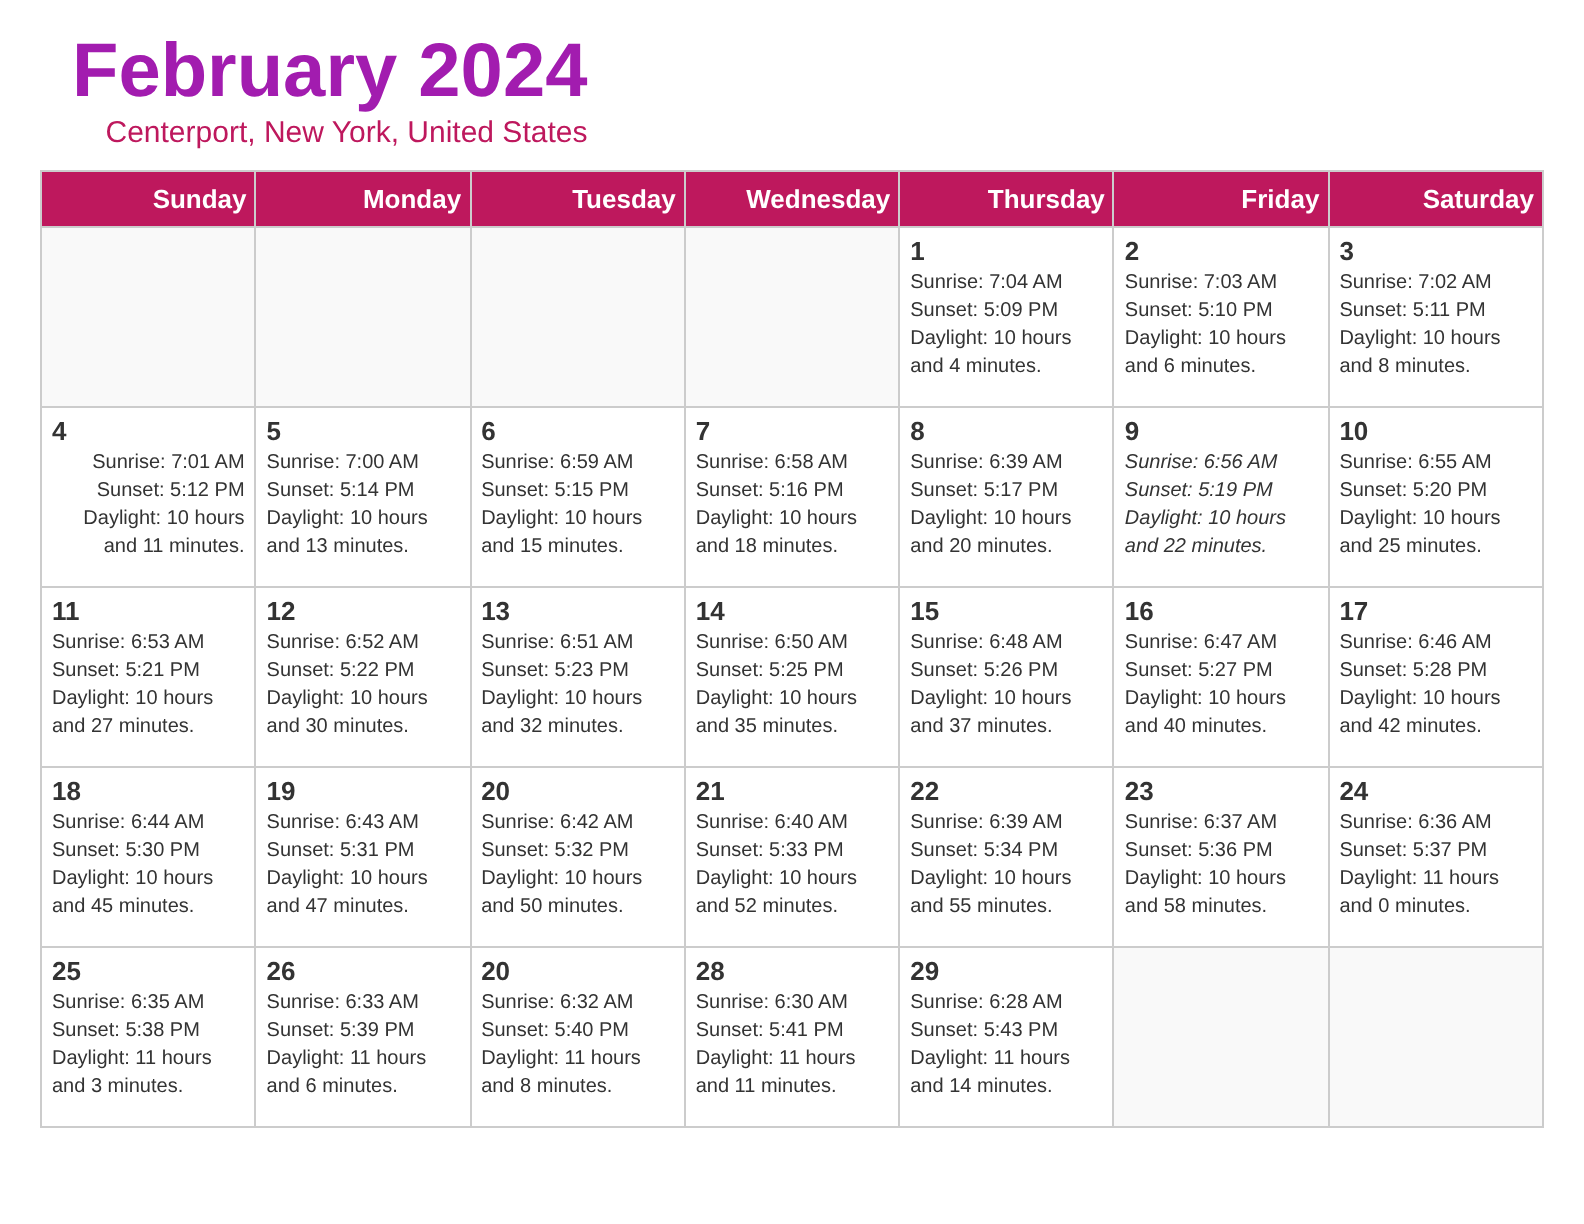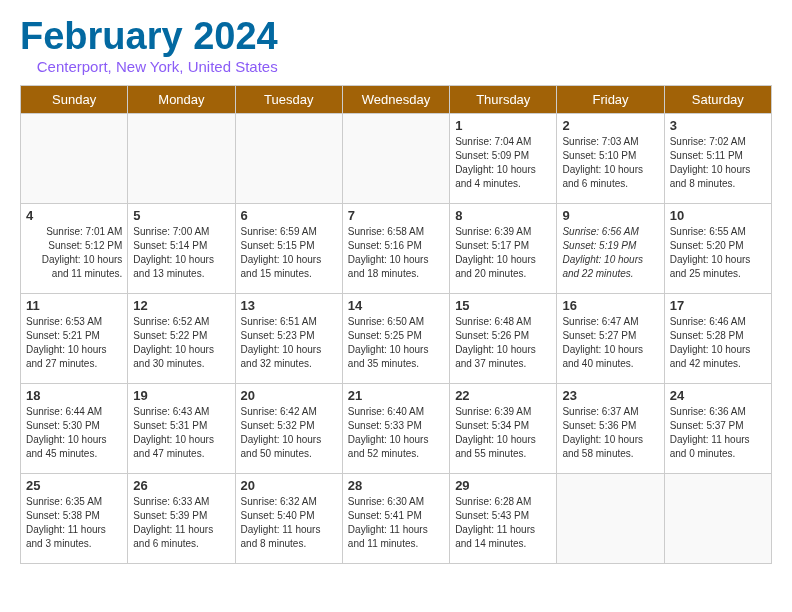--- a/index.html
+++ b/index.html
@@ -20,39 +20,40 @@
       display: flex;
       align-items: center;
       gap: 4px;
     }
     .title-block {
       text-align: right;
     }
     .month-title {
       font-size: 38px;
       font-weight: bold;
-      color: #0369a1;
+      color: #a21caf;
       line-height: 1.1;
+      margin-left: 16px;
     }
     .subtitle {
       font-size: 15px;
-      color: #8b5cf6;
+      color: #be185d;
     }
     table {
       width: 100%;
       border-collapse: collapse;
       table-layout: fixed;
     }
     th {
-      background-color: #a16207;
+      background-color: #be185d;
       color: #fff;
       font-size: 13px;
-      font-weight: normal;
+      font-weight: bold;
       padding: 6px 4px;
-      text-align: center;
+      text-align: right;
       border: 1px solid #ccc;
     }
     td {
       border: 1px solid #ccc;
       vertical-align: top;
       padding: 4px 5px;
       height: 90px;
       font-size: 11px;
       color: #333;
       background: #fff;

